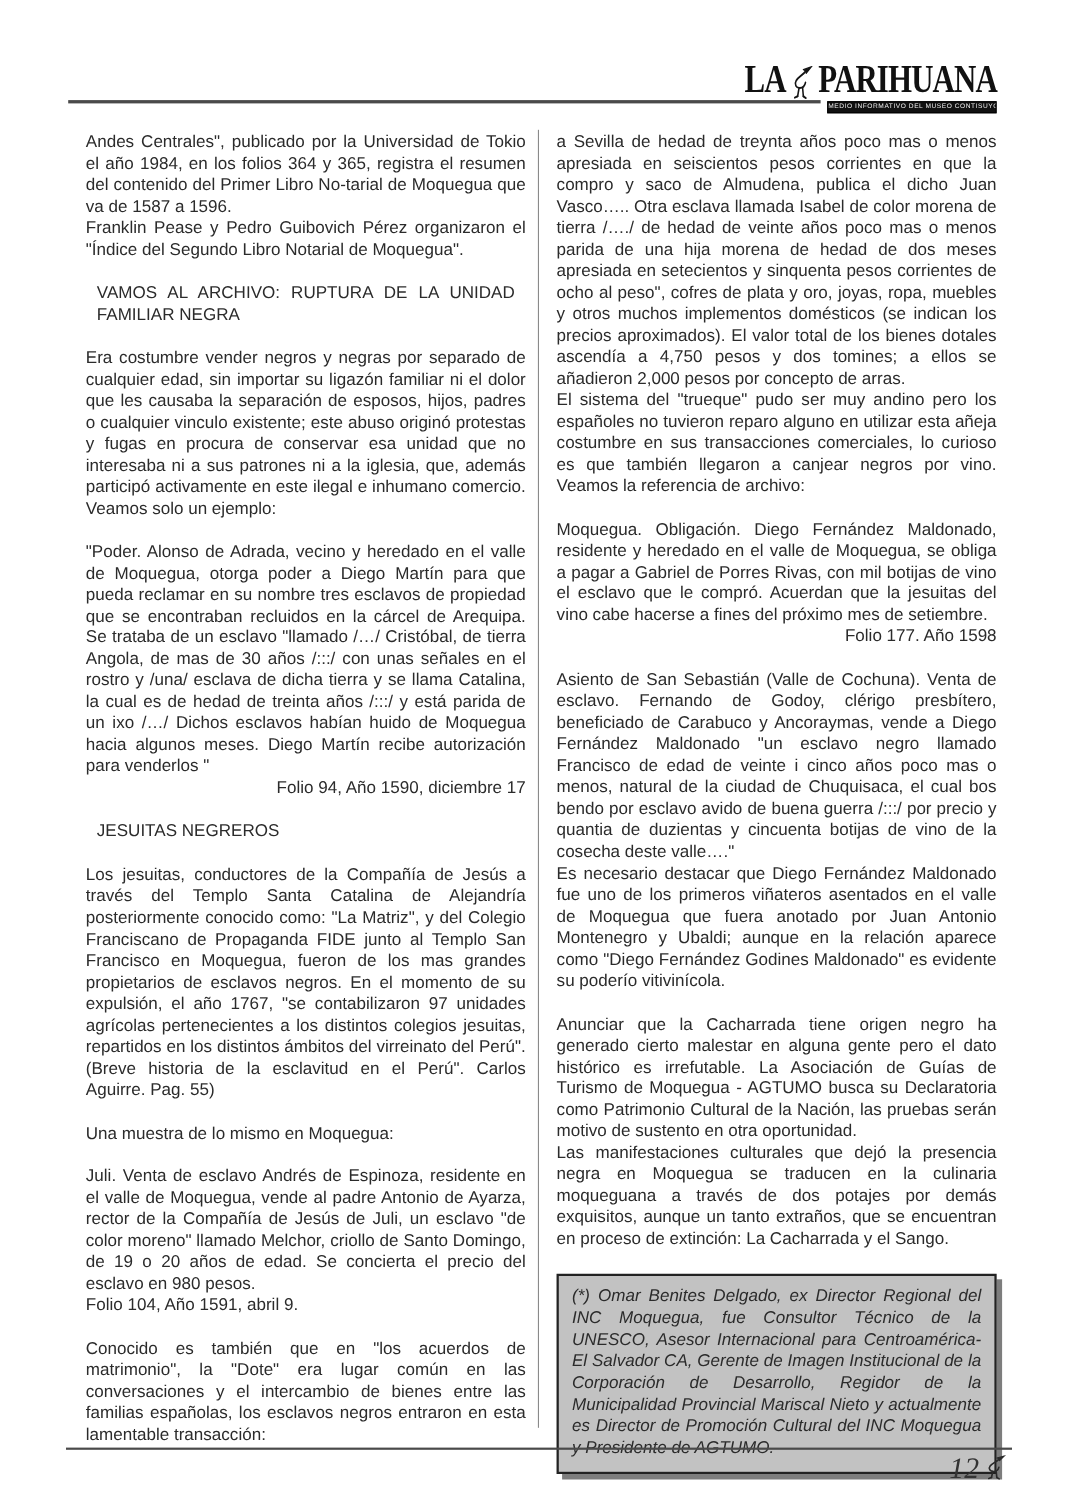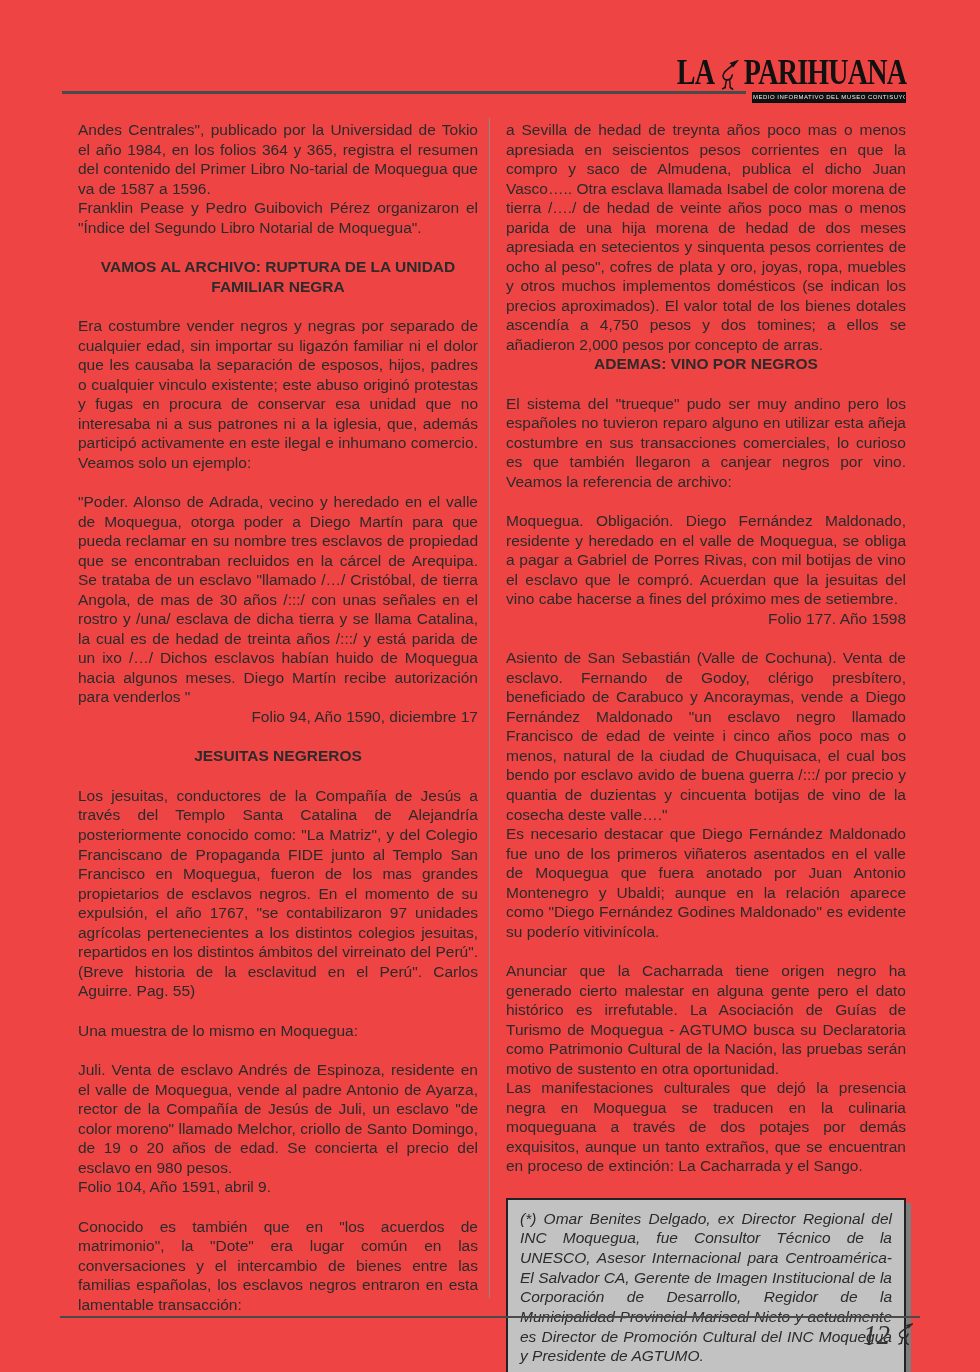--- a/index.html
+++ b/index.html
@@ -2,21 +2,21 @@
 <html><head>
 <meta charset="utf-8">
 <style>
   html, body { margin: 0; padding: 0; }
   body { background: #e8e8e8; }
   .page {
     position: relative;
     width: 980px;
     height: 1372px;
     margin: 0 auto;
-    background: #ef4444;
+    background: #ffffff;
     font-family: "Liberation Sans", sans-serif;
     color: #2b2b2b;
     overflow: hidden;
   }
 
   
   .masthead {
     position: absolute;
     top: 54px;
     right: 74px;
@@ -78,22 +78,20 @@
     height: 1180px;
     background: #8a8a8a;
   }
   .para   { margin: 0 0 20px 0; }
   .tight  { margin-bottom: 0; }
   .folio  { margin: 0 0 20px 0; text-align: right; }
   .folio-left { margin: 0 0 20px 0; text-align: left; }
   .heading {
     margin: 0 auto 20px auto;
     max-width: 380px;
-    text-align: center;
-    font-weight: bold;
   }
   .lead-underline { }
 
   
   .footnote-box {
     margin-top: 22px;
     background: #c2c2c2;
     border: 2px solid #222;
     box-shadow: 5px 5px 0 #7d7d7d;
     padding: 9px 12px 11px 12px;
@@ -173,21 +171,20 @@
       <p class="para">Los jesuitas, conductores de la Compañía de Jesús a través del Templo Santa Catalina de Alejandría posteriormente conocido como: "La Matriz", y del Colegio Franciscano de Propaganda FIDE junto al Templo San Francisco en Moquegua,  fueron de los mas grandes propietarios  de esclavos  negros. En el momento de su expulsión, el año 1767,  "se contabilizaron  97 unidades agrícolas pertenecientes a los distintos colegios jesuitas, repartidos en los distintos ámbitos del virreinato del Perú". (Breve historia de la esclavitud en el Perú". Carlos Aguirre. Pag. 55)</p>
       <p class="para">Una muestra de lo  mismo en Moquegua:</p>
       <p class="para tight">Juli. Venta de esclavo Andrés de Espinoza, residente en el valle de Moquegua, vende al padre Antonio de Ayarza, rector de la Compañía de Jesús de Juli, un esclavo "de color moreno" llamado Melchor, criollo de Santo Domingo, de 19 o 20 años de  edad. Se concierta el precio del esclavo en 980 pesos.</p>
       <p class="folio-left">Folio 104, Año 1591, abril 9.</p>
       <p class="para">Conocido es también que en "los acuerdos de matrimonio", la "Dote" era lugar común en las conversaciones y el intercambio de bienes entre las familias españolas, los esclavos negros entraron en esta lamentable transacción:</p>
 
     </div>
 
     <div class="col">
       <p class="para tight">a Sevilla de hedad de treynta años poco mas o menos apresiada en seiscientos pesos corrientes en que la compro y saco de Almudena, publica el dicho Juan Vasco….. Otra esclava llamada Isabel de color morena de tierra /…./ de hedad  de veinte años poco mas o menos parida de una hija morena de hedad de dos meses apresiada en setecientos y sinquenta pesos  corrientes de ocho al peso", cofres de plata y oro, joyas, ropa, muebles y otros muchos implementos domésticos (se indican los precios aproximados). El valor total de los bienes dotales ascendía a 4,750 pesos y dos tomines; a ellos se añadieron 2,000 pesos por concepto de arras.</p>
-      <p class="heading">ADEMAS: VINO POR NEGROS</p>
       <p class="para">El sistema del "trueque"   pudo ser muy andino pero los españoles no  tuvieron reparo alguno en utilizar esta añeja costumbre  en sus transacciones comerciales, lo curioso es que también llegaron a canjear negros por vino. Veamos la referencia de archivo:</p>
       <p class="para tight"><span class="lead-underline">Moquegua. Obligación.</span><span> Diego Fernández Maldonado, residente y heredado en el valle de Moquegua, se obliga a pagar a Gabriel de Porres Rivas, con mil botijas de vino el esclavo que le compró. Acuerdan que la jesuitas del vino cabe hacerse a fines del próximo mes de setiembre.</span></p>
       <p class="folio">Folio 177. Año 1598</p>
       <p class="para tight"><span class="lead-underline">Asiento de San Sebastián (Valle de Cochuna).</span><span> Venta de esclavo. Fernando de Godoy, clérigo presbítero, beneficiado de Carabuco y Ancoraymas, vende a Diego Fernández Maldonado "un esclavo negro llamado Francisco de edad de veinte i cinco años poco mas o menos, natural de la ciudad de Chuquisaca, el cual bos  bendo por esclavo  avido de buena guerra /:::/ por precio y quantia de duzientas y cincuenta botijas de vino de la cosecha deste valle…."</span></p>
       <p class="para">Es necesario destacar que  Diego Fernández  Maldonado fue uno de los primeros viñateros  asentados en el valle de Moquegua que fuera anotado por  Juan Antonio Montenegro y Ubaldi; aunque en la relación aparece como "Diego Fernández Godines  Maldonado"  es evidente su poderío vitivinícola.</p>
       <p class="para tight">Anunciar que la Cacharrada tiene origen negro ha  generado cierto malestar en alguna gente pero el dato histórico es irrefutable. La Asociación de Guías de Turismo de Moquegua - AGTUMO busca su Declaratoria como Patrimonio Cultural de la Nación, las pruebas serán motivo de sustento en otra oportunidad.</p>
       <p class="para">Las manifestaciones culturales que dejó la presencia negra en Moquegua se traducen en la culinaria moqueguana a través de dos potajes por demás exquisitos, aunque un tanto extraños, que se encuentran en proceso de extinción: La Cacharrada y el Sango.</p>
 
       <div class="footnote-box">
         <p>(*) Omar Benites Delgado, ex Director Regional del INC Moquegua, fue Consultor Técnico de la UNESCO, Asesor Internacional para Centroamérica-El Salvador CA, Gerente de Imagen Institucional de la Corporación de Desarrollo, Regidor de la Municipalidad Provincial Mariscal Nieto y actualmente es Director de Promoción Cultural del INC Moquegua y Presidente de AGTUMO.</p>

